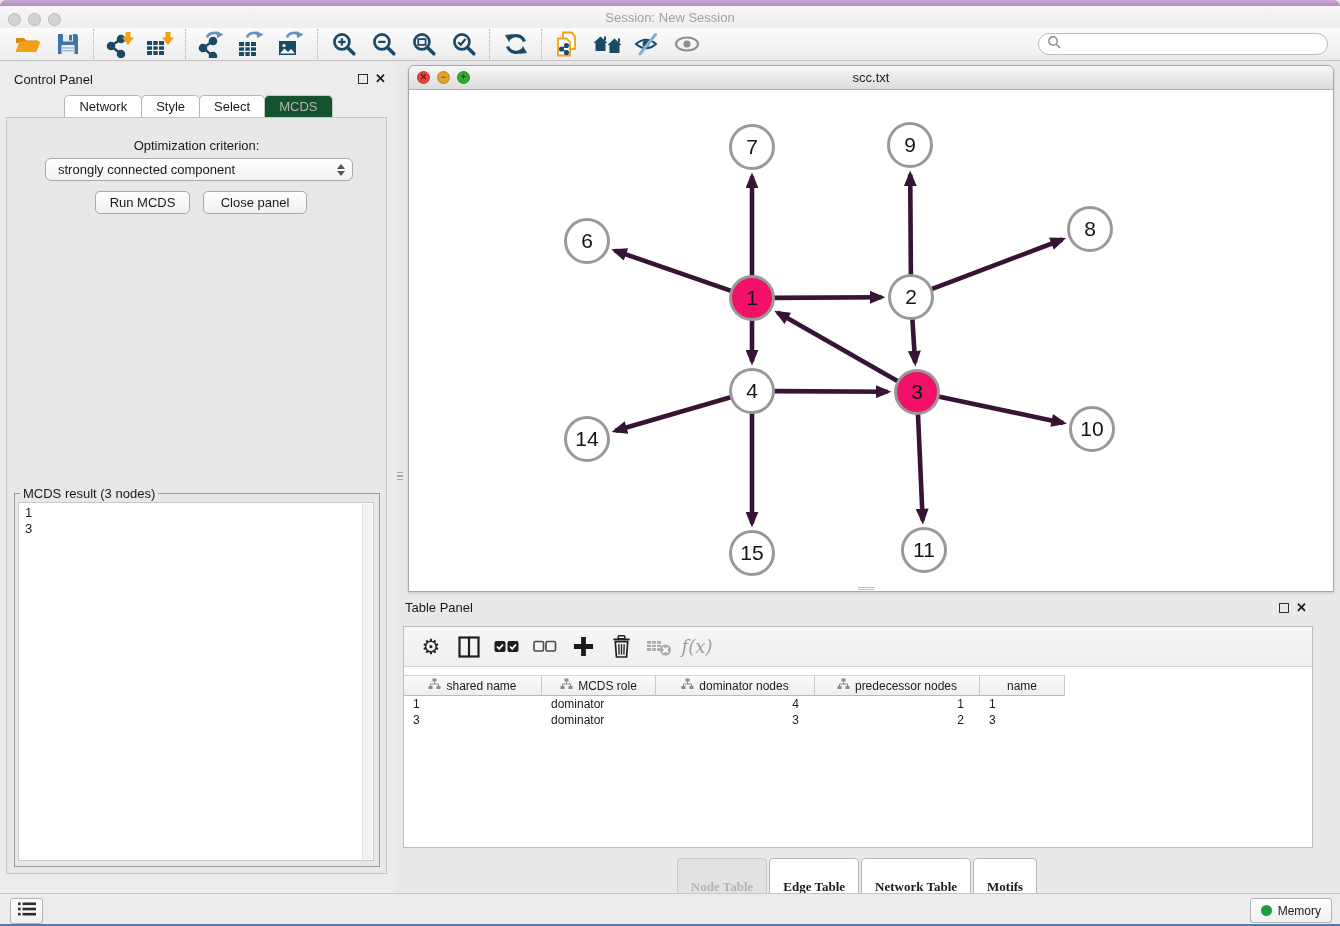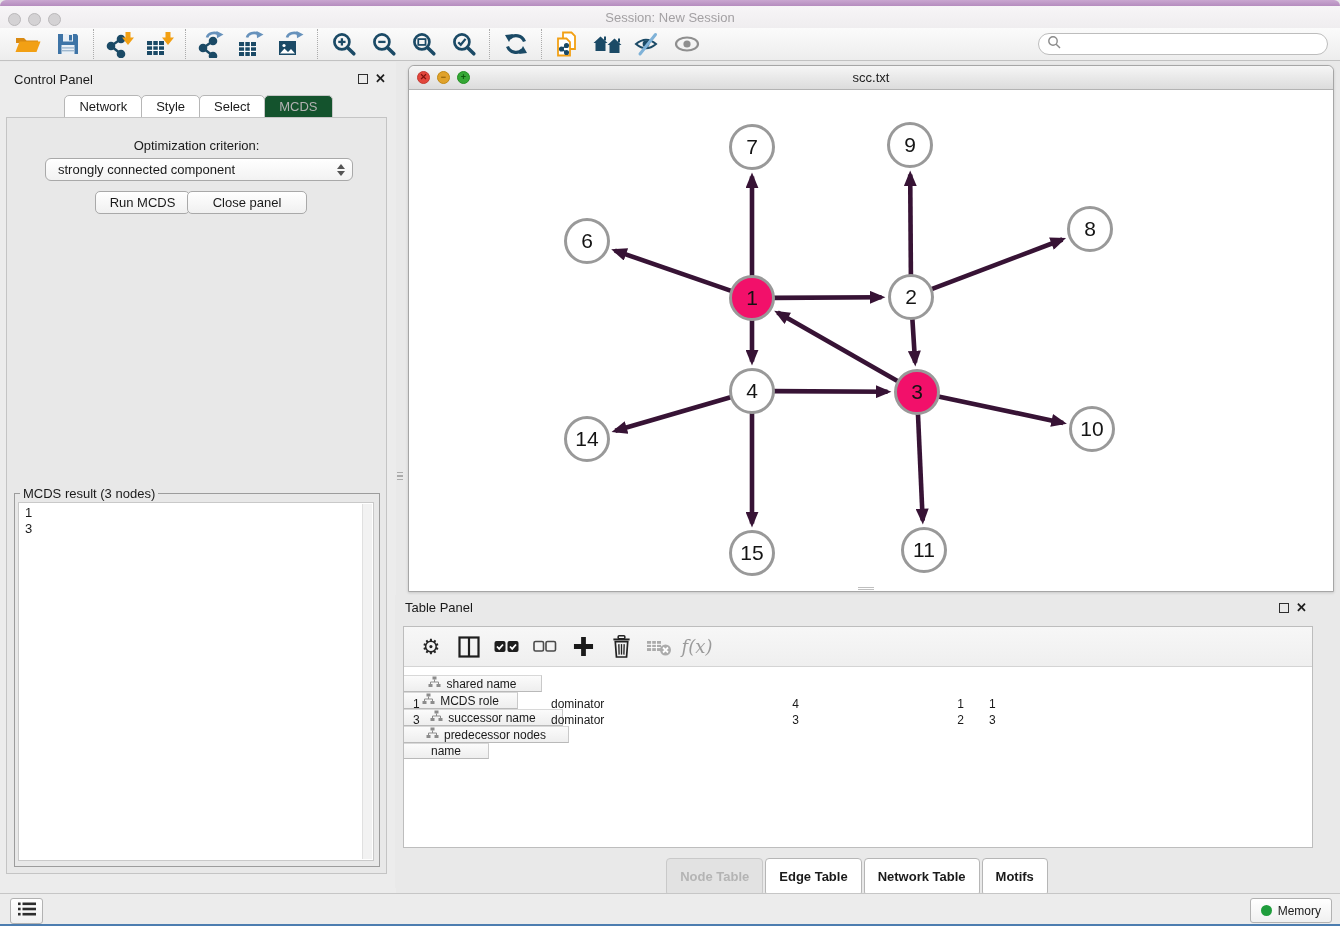--- a/index.html
+++ b/index.html
@@ -33,21 +33,21 @@
        border:1px solid #C4C4C4;box-sizing:border-box;}
   #opt-label{position:absolute;left:0;top:20px;width:100%;text-align:center;font-size:13px;}
   #criterion-select{position:absolute;left:38px;top:40px;width:308px;height:23px;background:linear-gradient(#FFF,#F2F2F2);
        border:1px solid #A9A9A9;border-radius:6px;display:flex;align-items:center;box-sizing:border-box;padding-left:12px;font-size:13px;}
   #criterion-stepper{margin-left:auto;margin-right:7px;display:flex;flex-direction:column;gap:2px;}
   .tri-up{width:0;height:0;border-left:4px solid transparent;border-right:4px solid transparent;border-bottom:5px solid #555;}
   .tri-down{width:0;height:0;border-left:4px solid transparent;border-right:4px solid transparent;border-top:5px solid #555;}
   .cp-btn{position:absolute;top:73px;height:23px;background:linear-gradient(#FFF,#F0F0F0);border:1px solid #A9A9A9;
        border-radius:5px;font-size:13px;text-align:center;line-height:21px;box-sizing:border-box;}
   #run-btn{left:88px;width:95px;}
-  #close-panel-btn{left:180px;width:120px;}
+  #close-panel-btn{left:196px;width:104px;}
   #result-box{position:absolute;left:7px;top:375px;width:364px;height:372px;border:1px solid #9C9C9C;}
   #result-legend{position:absolute;left:5px;top:-8px;background:#E8E8E8;padding:0 3px;font-size:13px;}
   #result-area{position:absolute;left:3px;top:8px;width:356px;height:359px;background:#fff;border:1px solid #C9C9C9;box-sizing:border-box;}
   #result-text{margin:0;padding:2px 0 0 6px;font-family:"Liberation Sans",sans-serif;font-size:13px;line-height:16px;}
   #result-scroll{position:absolute;right:1px;top:1px;width:9px;height:355px;background:#F2F2F2;border-left:1px solid #E0E0E0;}
   #cp-splitter-grip{left:395px;top:466px;width:9px;height:20px;display:flex;flex-direction:column;gap:2px;align-items:center;justify-content:center;}
   #cp-splitter-grip div{width:6px;height:1.5px;background:#ABABAB;}
   
   #net-window{left:408px;top:65px;width:926px;height:527px;background:#fff;border:1px solid #A6A6A6;
        border-radius:6px 6px 0 0;box-sizing:border-box;box-shadow:0 1px 3px rgba(0,0,0,.15);}
@@ -64,30 +64,30 @@
   #net-bottom-grip div{height:1px;background:#BFBFBF;}
   
   #table-panel{left:395px;top:595px;width:926px;height:293px;background:#E9E9E9;}
   #tp-title{position:absolute;left:10px;top:5px;font-size:13px;}
   #tp-content{position:absolute;left:8px;top:31px;width:910px;height:222px;background:#fff;border:1px solid #BDBDBD;box-sizing:border-box;}
   #tp-toolbar{position:absolute;left:0;top:0;width:100%;height:40px;background:linear-gradient(#F7F7F7,#EFEFEF);
        border-bottom:1px solid #D4D4D4;display:flex;align-items:center;padding-left:8px;box-sizing:border-box;}
   .tp-btn{width:38px;height:32px;display:flex;align-items:center;justify-content:center;}
   .gear-glyph{font-size:21px;color:#262626;}
   .fx-glyph{font-family:"DejaVu Serif",serif;font-style:italic;font-size:18px;color:#9B9B9B;}
-  #tbl-header{position:absolute;left:0;top:48px;width:100%;height:21px;display:flex;flex-direction:column;}
+  #tbl-header{position:absolute;left:0;top:48px;width:100%;height:21px;display:flex;}
   .th{background:linear-gradient(#FBFBFB,#EEEEEE);border-right:1px solid #C9C9C9;border-top:1px solid #D8D8D8;
       border-bottom:1px solid #B9B9B9;display:flex;align-items:center;justify-content:center;gap:5px;
       font-size:12px;box-sizing:border-box;height:21px;}
   #tbl-rows{position:absolute;left:0;top:69px;width:100%;}
   .trow{display:flex;height:16px;font-size:12px;align-items:center;}
   .td{box-sizing:border-box;}
   #tp-tabs{position:absolute;left:0;top:263px;width:100%;display:flex;justify-content:center;}
-  .tp-tab{height:20px;line-height:20px;padding:8px 13px;font-size:13px;font-weight:bold;background:#fff;
-       border:1px solid #B6B6B6;border-radius:4px;margin-right:2px;}
+  .tp-tab{height:20px;line-height:20px;padding:18px 13px;font-size:13px;font-weight:bold;background:#fff;
+       border:1px solid #B6B6B6;border-radius:4px;margin-right:2px;font-family:Liberation Serif, serif;}
   .tp-tab.active{background:#E2E2E2;color:#B4B4B4;border-color:#C9C9C9;font-weight:bold;}
   
   #status-bar{left:0;top:893px;width:1340px;height:33px;background:#ECECEC;border-top:1px solid #C6C6C6;box-sizing:border-box;}
   #list-btn{position:absolute;left:10px;top:4px;width:31px;height:24px;background:linear-gradient(#FFF,#F0F0F0);
        border:1px solid #B2B2B2;border-radius:3px;display:flex;align-items:center;justify-content:center;}
   #memory-btn{position:absolute;right:8px;top:4px;height:23px;background:linear-gradient(#FFF,#F0F0F0);
        border:1px solid #B2B2B2;border-radius:3px;display:flex;align-items:center;gap:6px;padding:0 10px;font-size:12px;}
   #memory-dot{width:11px;height:11px;border-radius:50%;background:#1F9D3C;}
   #bottom-edge{left:0;top:924px;width:1340px;height:2px;background:#4C7DB0;}
 </style>
@@ -458,21 +458,21 @@
             </svg></span>
           <span>MCDS role</span>
         </div>
         <div class="th" style="width: 159px;">
           <span><svg width="13" height="12" viewBox="0 0 13 12">
               <rect x="4.5" y="0.5" width="4" height="3" fill="#8C8C8C"></rect>
               <path d="M6.5 3.5 V6 M2.5 6 H10.5 M2.5 6 V8 M10.5 6 V8" stroke="#8C8C8C" stroke-width="1" fill="none"></path>
               <rect x="0.5" y="8" width="4" height="3" fill="#8C8C8C"></rect>
               <rect x="8.5" y="8" width="4" height="3" fill="#8C8C8C"></rect>
             </svg></span>
-          <span>successor name</span>
+          <span>dominator nodes</span>
         </div>
         <div class="th" style="width: 165px;">
           <span><svg width="13" height="12" viewBox="0 0 13 12">
               <rect x="4.5" y="0.5" width="4" height="3" fill="#8C8C8C"></rect>
               <path d="M6.5 3.5 V6 M2.5 6 H10.5 M2.5 6 V8 M10.5 6 V8" stroke="#8C8C8C" stroke-width="1" fill="none"></path>
               <rect x="0.5" y="8" width="4" height="3" fill="#8C8C8C"></rect>
               <rect x="8.5" y="8" width="4" height="3" fill="#8C8C8C"></rect>
             </svg></span>
           <span>predecessor nodes</span>
         </div>

